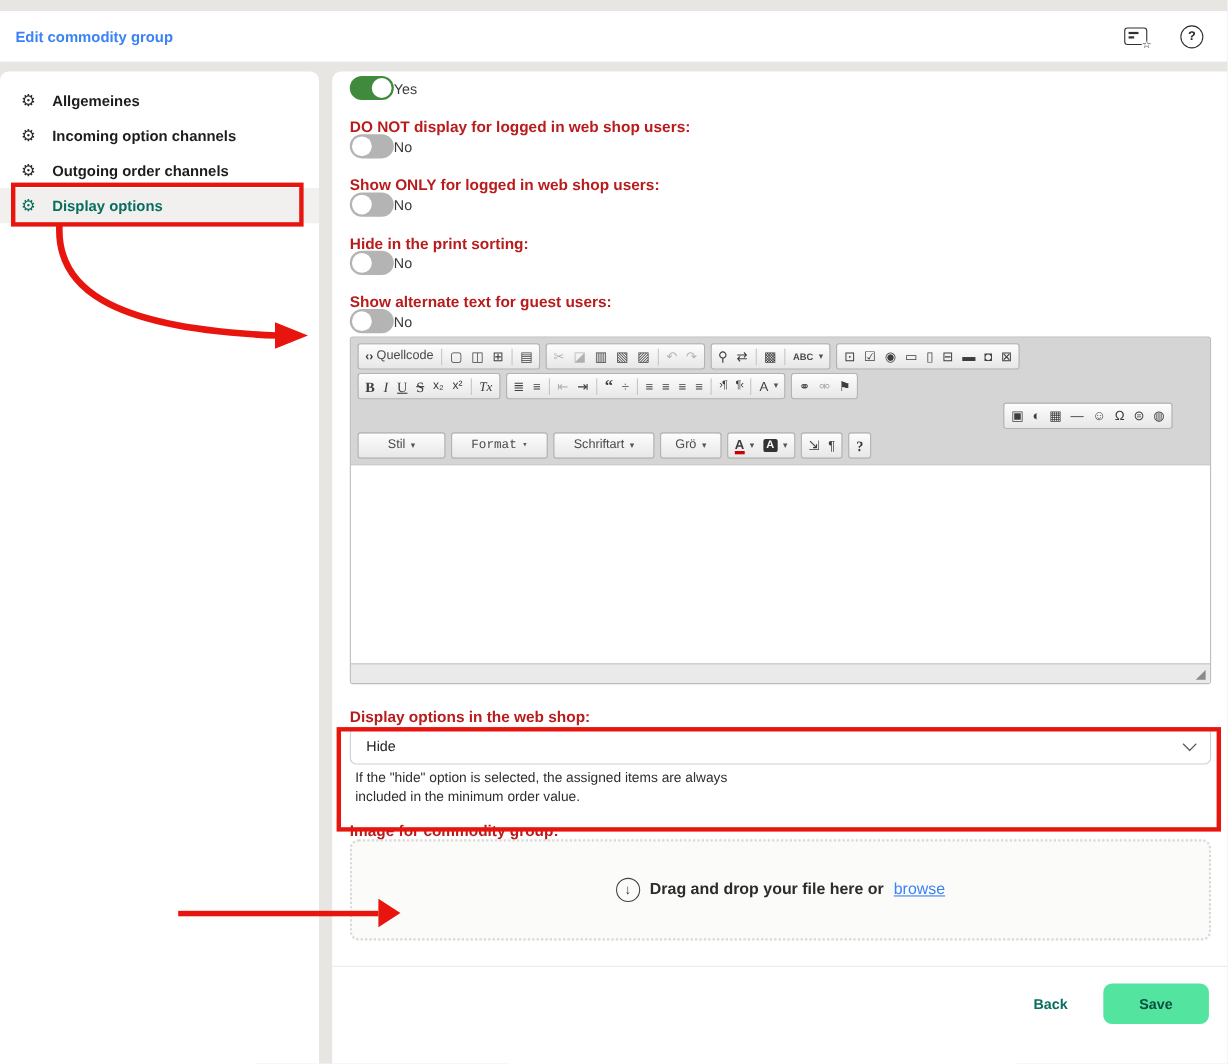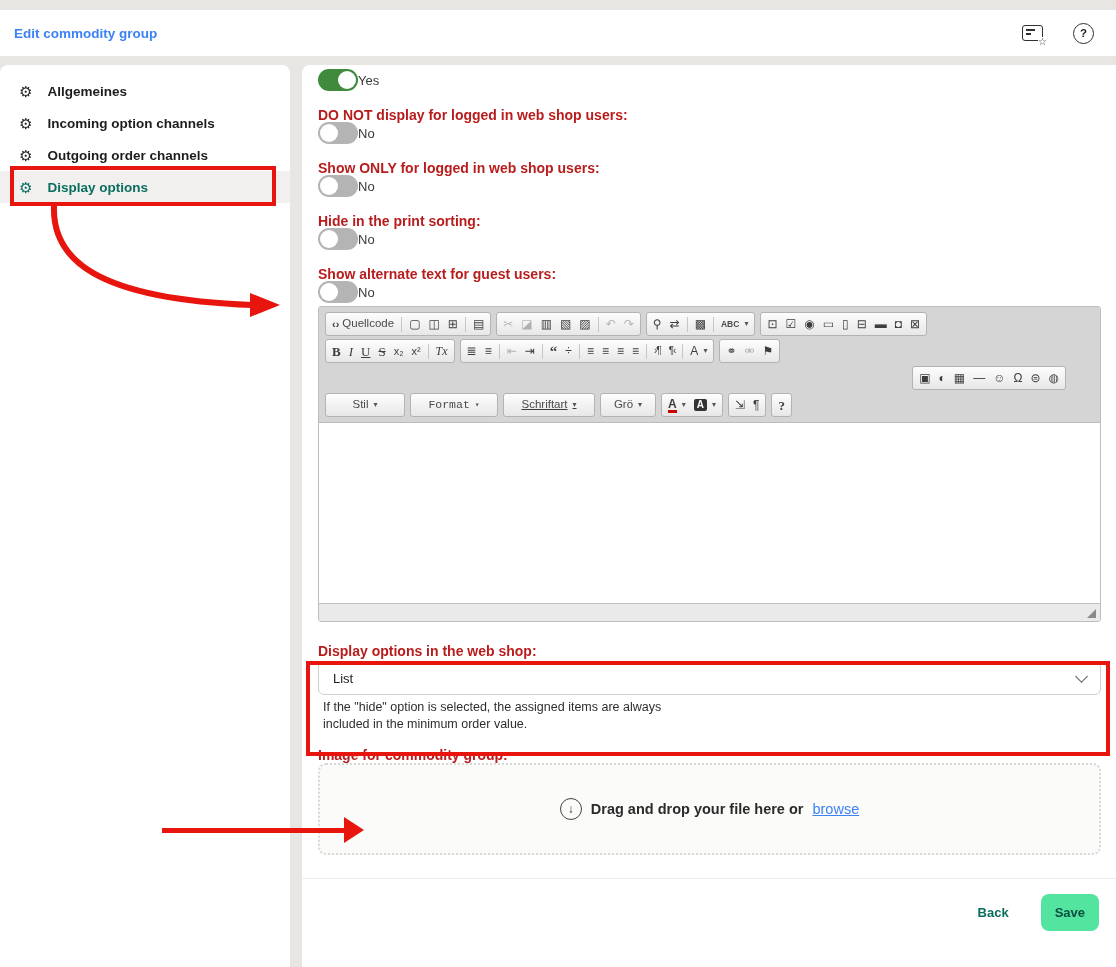--- a/index.html
+++ b/index.html
@@ -62,21 +62,21 @@
   .b-italic .tb-ic{font-style:italic;font-family:"Liberation Serif",serif;font-size:13px;}
   .b-underline .tb-ic{text-decoration:underline;font-family:"Liberation Serif",serif;font-size:13px;}
   .b-strike .tb-ic{text-decoration:line-through;font-family:"Liberation Serif",serif;font-size:13px;}
   .b-xs .tb-ic{font-size:11px;}
   .b-removefmt .tb-ic{font-style:italic;font-size:12px;font-family:"Liberation Serif",serif;}
   .b-src .tb-ic{font-weight:700;font-size:11px;}
   .b-abc .tb-lb{font-size:8.5px;font-weight:700;letter-spacing:0;}
   .b-wide .tb-ic{font-size:10px;letter-spacing:-1px;}
   .b-quote .tb-ic{font-size:15px;font-weight:700;font-family:"Liberation Serif",serif;}
   .b-select{justify-content:center;}
-  .b-w72{min-width:66px;} .b-w78{min-width:74px;font-family:Liberation Mono, monospace;} .b-w84{min-width:78px;text-decoration:underline;} .b-w48{min-width:42px;}
+  .b-w72{min-width:66px;} .b-w78{min-width:74px;font-family:Liberation Mono, monospace;} .b-w84{min-width:78px;} .b-w48{min-width:42px;}
   .b-tcolor .tb-ic{font-weight:700;border-bottom:3px solid #c00;padding-bottom:0;}
   .b-bgcolor .tb-ic{font-weight:700;background:#333;color:#fff;padding:1px 3px;border-radius:2px;font-size:10px;}
   .ed-body{height:180px;background:#fff;border-top:1px solid #bdbdbd;}
   .ed-status{height:17px;background:#eaeaea;border-top:1px solid #c2c2c2;position:relative;}
   .ed-resize{position:absolute;right:4px;bottom:3px;width:0;height:0;
              border-left:9px solid transparent;border-bottom:9px solid #8a8a8a;cursor:nwse-resize;}
 
   
   .f-label.sel-label{margin-top:22px;}
   .select{margin-top:3px;height:34px;border:1px solid #cfcfcf;border-radius:6px;background:#fff;
@@ -93,21 +93,21 @@
   .drop-ic{width:20px;height:20px;border:1.5px solid #444;border-radius:50%;flex:none;
            display:flex;align-items:center;justify-content:center;font-size:12px;color:#333;}
   .drop-text{font-size:14.5px;font-weight:700;color:#2b2b2b;}
   .browse{color:#3c82f5;text-decoration:underline;font-weight:400;font-size:14.5px;cursor:pointer;}
 
   
   .footer{margin:23px -15px 0 -16px;border-top:1px solid #ececec;
           display:flex;justify-content:flex-end;align-items:center;gap:32px;padding:15px 17px 0;}
   .back{color:#0a6e5f;font-weight:700;font-size:13px;cursor:pointer;}
   .save{background:#53e4a0;color:#0a4f40;font-weight:700;font-size:13px;border:none;
-        border-radius:8px;padding:11px 14px;cursor:pointer;font-family:"Liberation Sans",sans-serif;}
+        border-radius:8px;padding:11px 33px;cursor:pointer;font-family:"Liberation Sans",sans-serif;}
 
   
   .anno{position:absolute;pointer-events:none;z-index:50;}
   .anno-rect{border:4px solid #e8150f;box-sizing:border-box;}
   #anno-rect-sidebar{left:10px;top:166px;width:266px;height:40px;}
   #anno-rect-select{left:306px;top:661px;width:804px;height:95px;}
   #anno-arrow2-line{left:162px;top:828px;width:182px;height:5px;background:#e8150f;}
   #anno-arrow2-head{left:344px;top:817px;width:0;height:0;
       border-top:13px solid transparent;border-bottom:13px solid transparent;border-left:20px solid #e8150f;}
 </style>
@@ -433,21 +433,21 @@
         </div>
       </div>
     <div class="ed-body"></div>
     <div class="ed-status">
       <span class="ed-resize"></span>
     </div>
   </div>
 
   <div class="f-label sel-label">Display options in the web shop:</div>
   <div class="select">
-    <span>List</span>
+    <span>Hide</span>
     <span class="chev"></span>
   </div>
   <div class="help-text">
     <div>If the "hide" option is selected, the assigned items are always</div>
     <div>included in the minimum order value.</div>
   </div>
 
   <div class="f-label up-label">Image for commodity group:</div>
   <div class="drop">
     <span class="drop-ic">↓</span>

